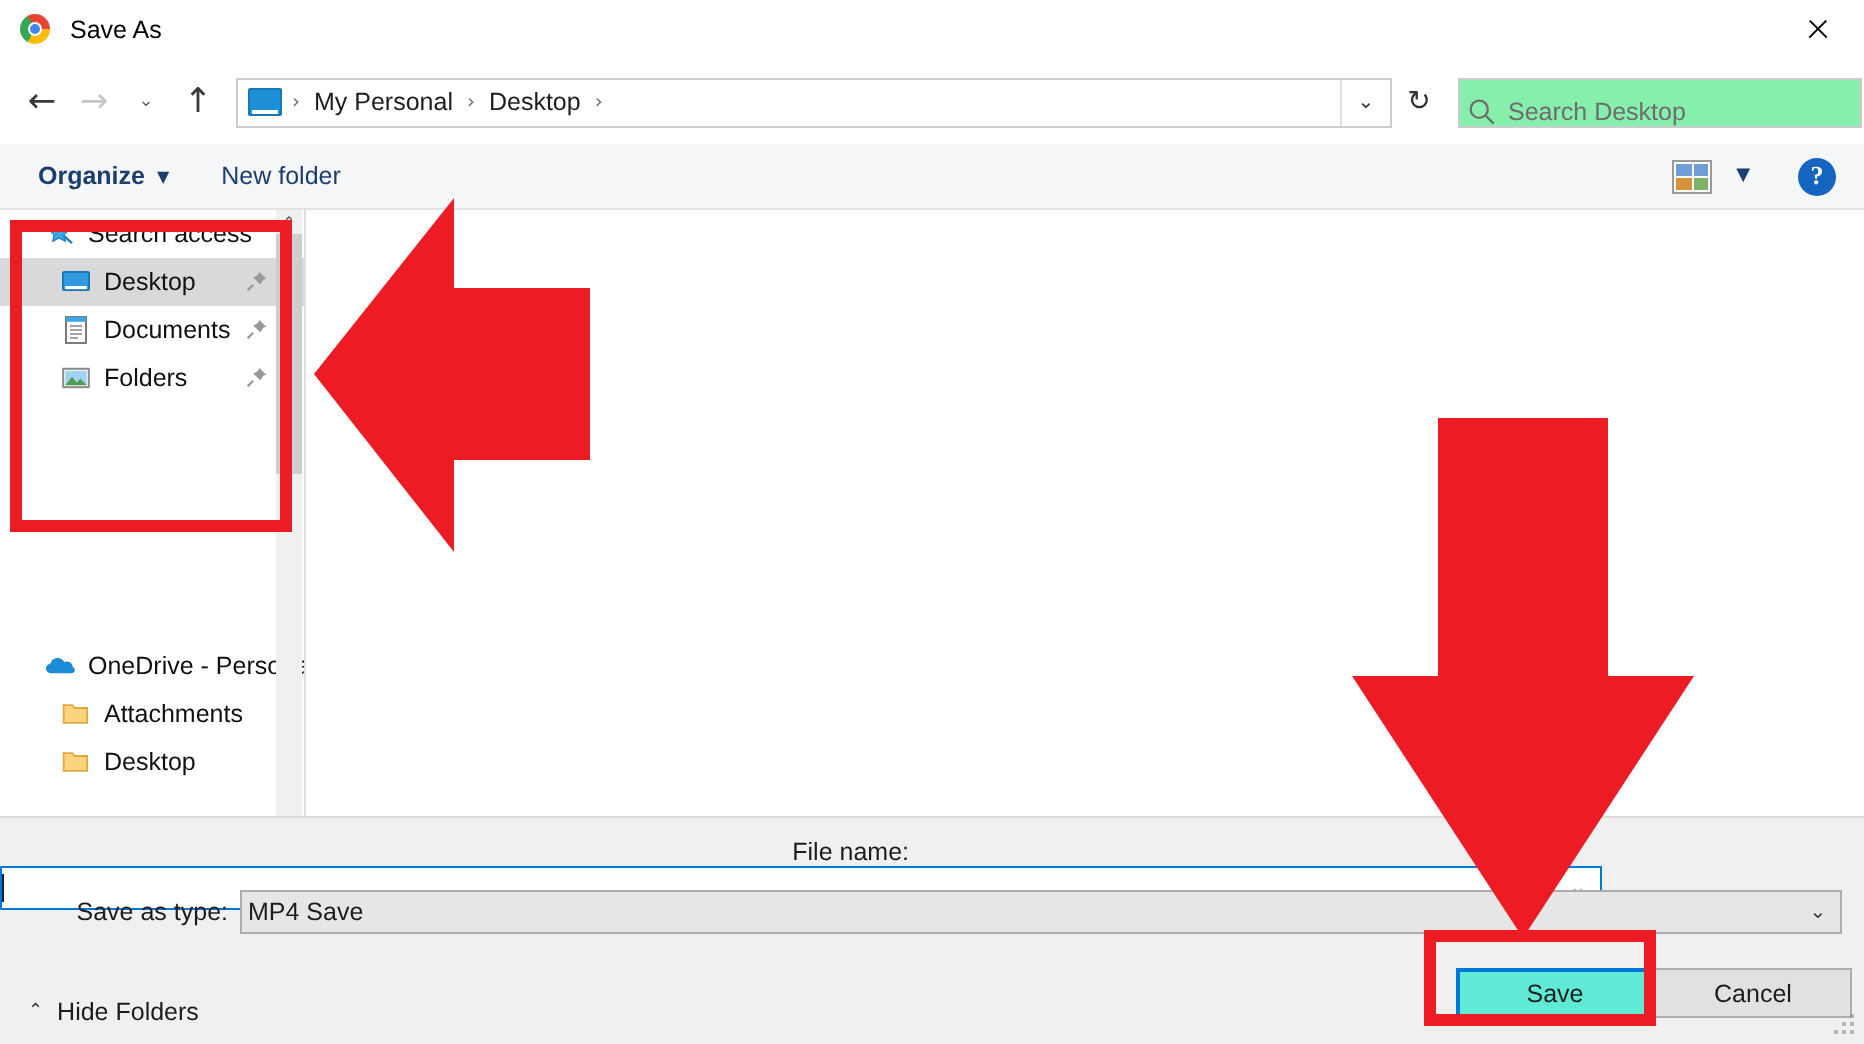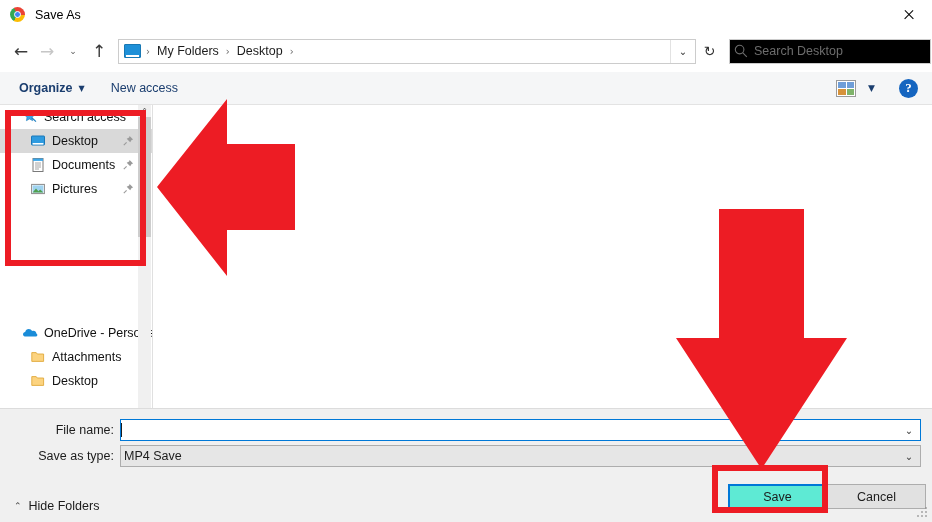--- a/index.html
+++ b/index.html
@@ -160,23 +160,23 @@
     display: flex; align-items: center; justify-content: center;
     color: #333;
     font-size: 14px;
     font-family: "DejaVu Sans", sans-serif;
     flex: 0 0 auto;
   }
   .searchbox {
     margin-left: 6px;
     width: 202px; height: 25px;
     border: 1px solid #cccccc;
-    background: #000000;
-    display: flex;
-    align-items: center;
+    background: #86efac;
+    display: flex;
+    align-items: flex-end;
     box-sizing: border-box;
   }
   .search-icon {
     width: 22px;
     display: flex; align-items: center; justify-content: center;
     flex: 0 0 auto;
   }
   .search-icon svg { display: block; }
   .search-text {
     font-size: 12.5px;
@@ -332,21 +332,21 @@
     width: 932px; height: 114px;
     background: #f0f0f0;
     border-top: 1px solid #dcdcdc;
     box-sizing: border-box;
   }
   .field-row {
     position: absolute;
     display: flex;
     align-items: center;
   }
-  .field-row.name { left: 0; top: 10px; }
+  .field-row.name { left: 0; top: 10px; flex-direction: column; }
   .field-row.type { left: 0; top: 36px; }
   .field-label {
     width: 120px;
     text-align: right;
     font-size: 12.5px;
     color: #1c1c1c;
     padding-right: 6px;
     box-sizing: border-box;
   }
   .combo {
@@ -478,21 +478,21 @@
   <div class="nav-btn">
     <span class="chev-small">⌄</span>
   </div>
   <div class="nav-btn">
     <span class="arrow-glyph">↑</span>
   </div>
 
   <div class="addressbar">
     <span class="addr-icon"></span>
     <span class="crumb-sep">›</span>
-    <span class="crumb">My Folders</span>
+    <span class="crumb">My Personal</span>
     <span class="crumb-sep">›</span>
     <span class="crumb">Desktop</span>
     <span class="crumb-sep">›</span>
     <span class="addr-spacer"></span>
     <span class="addr-chevron">⌄</span>
   </div>
 
   <div class="refresh-btn">↻</div>
 
   <div class="searchbox">
@@ -505,21 +505,21 @@
     <span class="search-text">Search Desktop</span>
   </div>
 </div>
 
 <div class="toolbar">
   <div class="tb-item organize">
     <span>Organize</span>
     <span class="tb-caret">▼</span>
   </div>
   <div class="tb-item newfolder">
-    <span>New access</span>
+    <span>New folder</span>
   </div>
   <div class="tb-right">
     <span class="view-icon">
         <i></i>
         <i></i>
         <i></i>
         <i></i>
       </span>
     <span class="view-caret">▼</span>
     <span class="help-btn">?</span>
@@ -578,21 +578,21 @@
     </div>
 
     <div class="nav-item level2">
       <span class="ico">
         <svg width="16" height="16" viewBox="0 0 16 16">
           <rect x="1.6" y="3.4" width="12.8" height="9.2" fill="#ffffff" stroke="#8a8a8a" stroke-width="1"></rect>
           <rect x="2.6" y="4.4" width="10.8" height="7.2" fill="#9fd3f0"></rect>
           <path d="M2.6 11.6 L6 7.4 L8.4 10.2 L10.2 8.4 L13.4 11.6 Z" fill="#4f9f4f"></path>
         </svg>
       </span>
-      <span class="nav-label">Pictures</span>
+      <span class="nav-label">Folders</span>
       <span class="pin">
         <svg width="11" height="11" viewBox="0 0 11 11">
           <path d="M6.6 0.9 L10.1 4.4 L8.6 4.9 L7.2 7.3 L3.7 3.8 L6.1 2.4 Z" fill="#9a9a9a"></path>
           <line x1="3.6" y1="7.4" x2="0.8" y2="10.2" stroke="#9a9a9a" stroke-width="1.1"></line>
         </svg>
       </span>
     </div>
 
     <div class="nav-item" style="margin-top:120px">
       <span class="ico">

